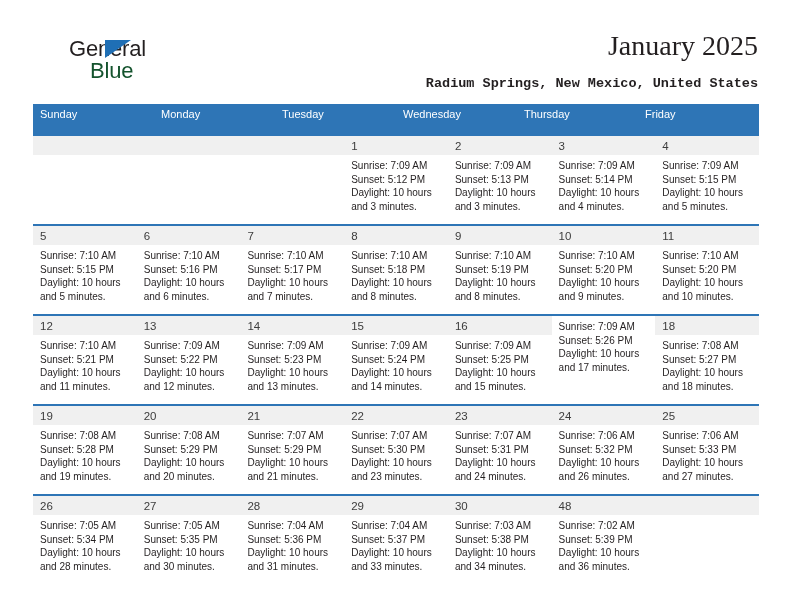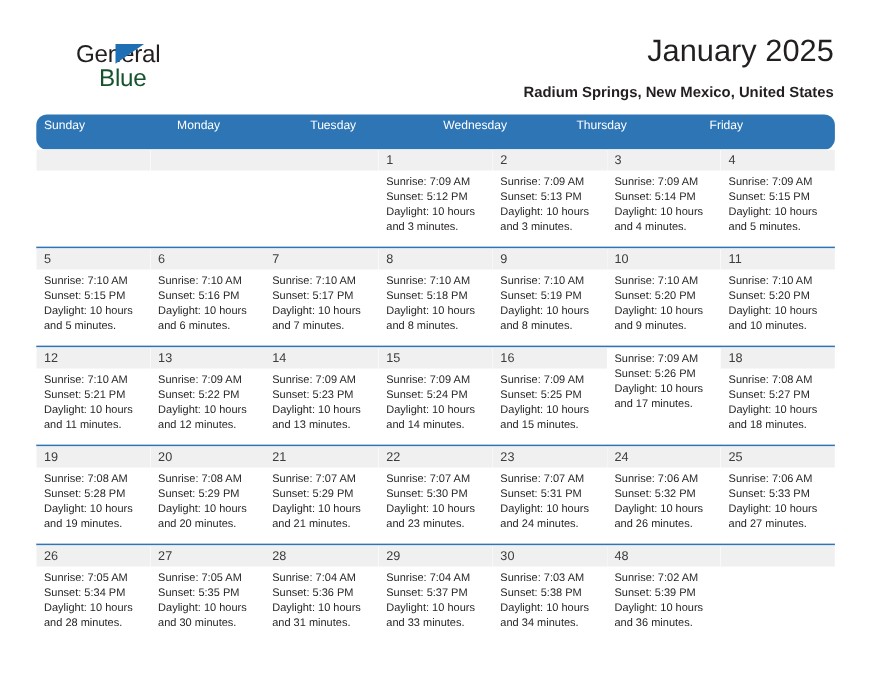--- a/index.html
+++ b/index.html
@@ -67,46 +67,47 @@
   }
 
   .title {
     position: absolute;
     right: 34px;
     top: 30px;
     font-size: 28px;
     color: #231f20;
     text-align: right;
     white-space: nowrap;
+    font-family: Liberation Serif, serif;
   }
   .subtitle {
     position: absolute;
     right: 34px;
     top: 76px;
     font-size: 13.5px;
     font-weight: bold;
     color: #231f20;
     text-align: right;
     white-space: nowrap;
+    font-family: Liberation Mono, monospace;
   }
 
   
   .cal {
     position: absolute;
     left: 33px;
     top: 104px;
     width: 726px;
   }
 
   .weekdays {
     display: flex;
     width: 100%;
     background: #2e75b6;
     height: 32px;
-    border-radius: 10px;
   }
   .weekday {
     flex: 1 1 0;
     color: #ffffff;
     font-size: 11px;
     line-height: 21px;
     padding-left: 7px;
     box-sizing: border-box;
     overflow: hidden;
     white-space: nowrap;

